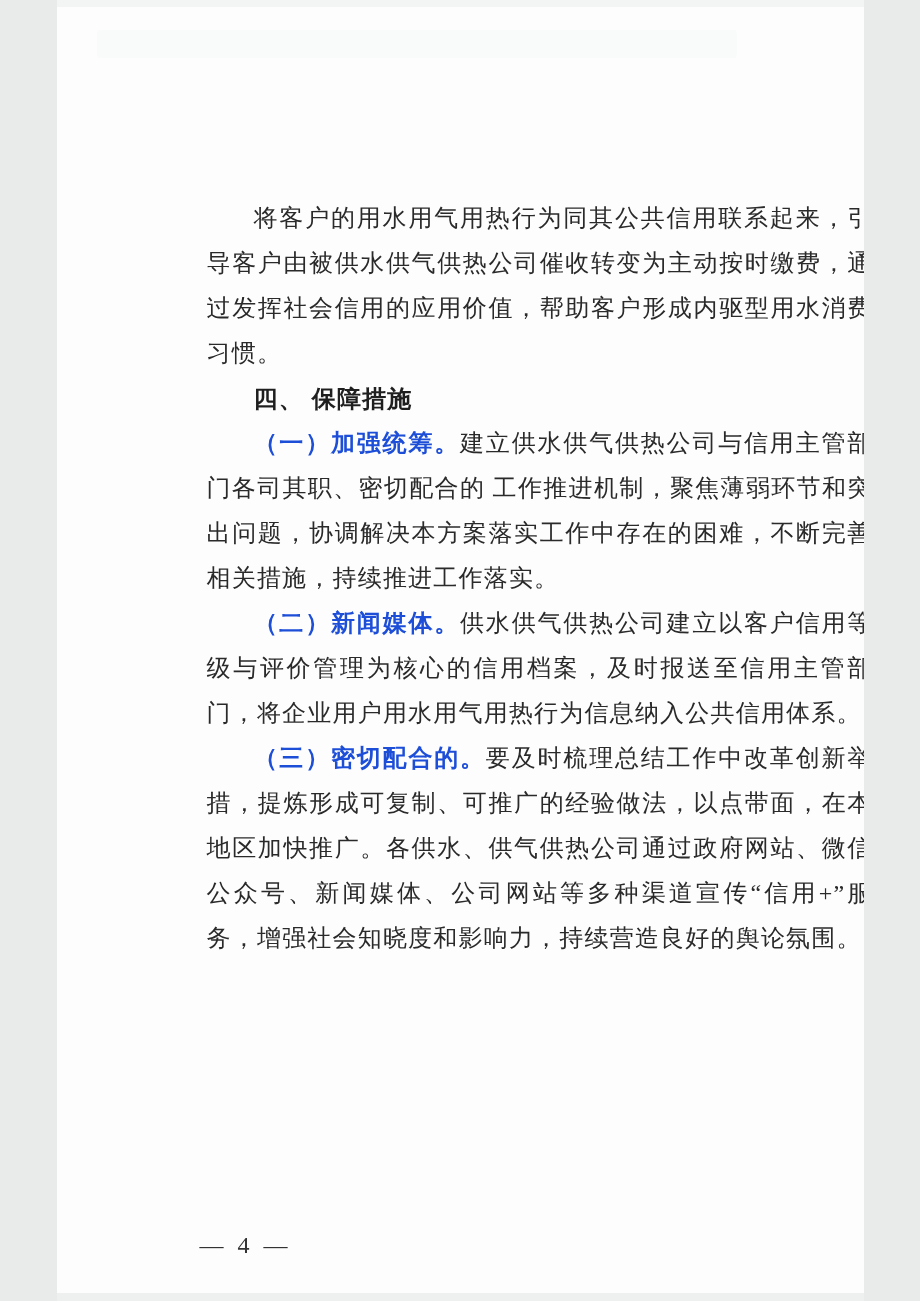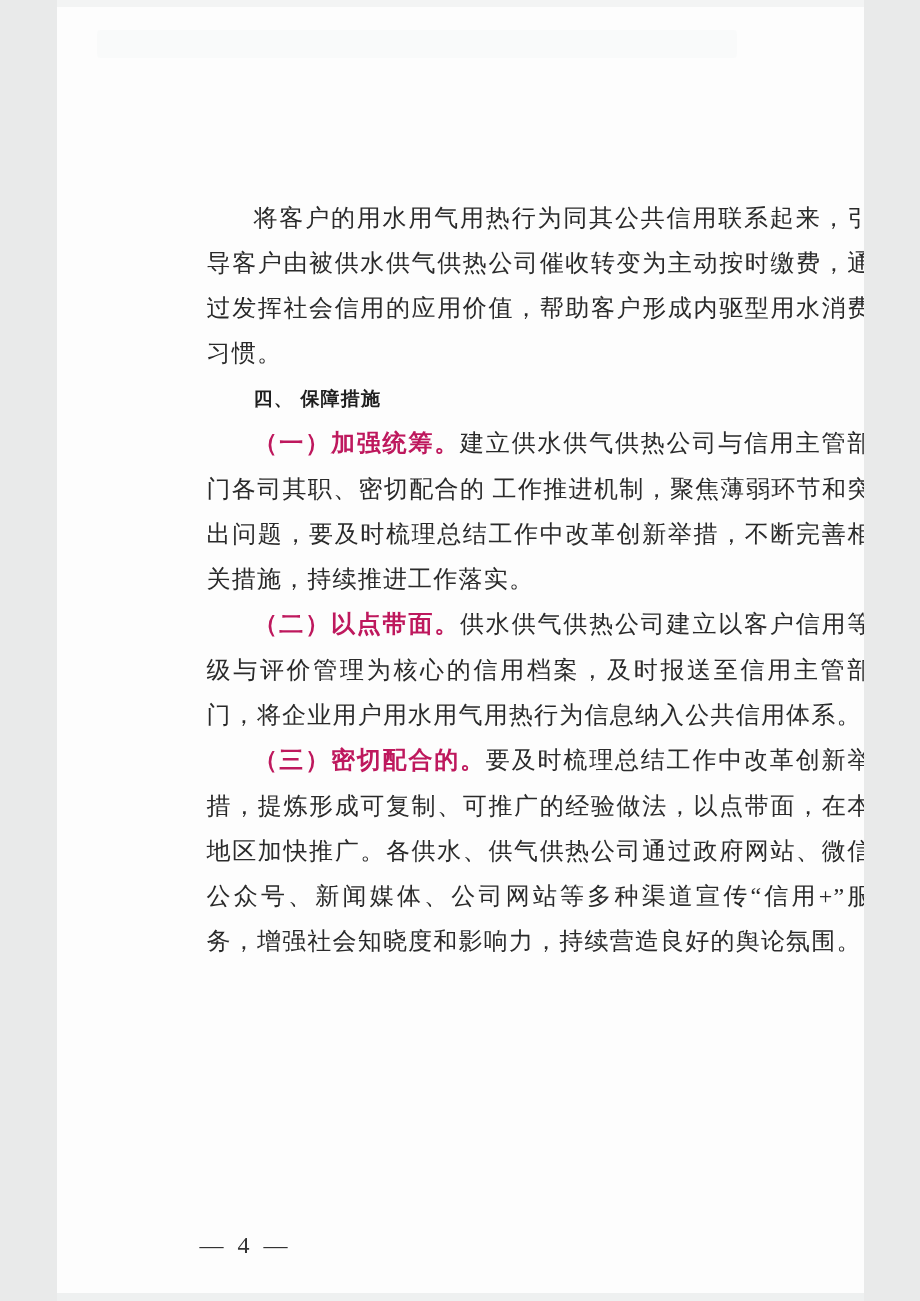--- a/index.html
+++ b/index.html
@@ -48,30 +48,30 @@
     line-height: 45px;
     letter-spacing: 1.2px;
   }
   .para {
     margin: 0;
     text-indent: 47px;
     text-align: justify;
     text-justify: inter-ideograph;
   }
   .para .lead {
-    font-family: Liberation Mono, monospace;
+    font-family: Liberation Serif, serif;
     font-weight: 700;
-    color: #be185d;
+    color: #1d4ed8;
   }
   .heading {
     margin: 0;
     text-indent: 47px;
     font-family: "Liberation Sans", "DejaVu Sans", sans-serif;
     font-weight: 700;
-    font-size: 19px;
+    font-size: 24px;
     line-height: 45px;
     color: #1f1f1f;
   }
   .page-number {
     position: absolute;
     top: 1232px;
     left: 143px;
     font-size: 24px;
     letter-spacing: 4px;
     color: #333333;
@@ -86,23 +86,23 @@
   <div class="scan-strip-top"></div>
   <div class="scan-blotch"></div>
 
   <div class="text-block">
 
     <p class="para"><span>将客户的用水用气用热行为同其公共信用联系起来，引导客户由被供水供气供热公司催收转变为主动按时缴费，通过发挥社会信用的应用价值，帮助客户形成内驱型用水消费习惯。</span></p>
 
 
     <p class="heading">四、 保障措施</p>
 
-    <p class="para"><span class="lead">（一）加强统筹。</span><span>建立供水供气供热公司与信用主管部门各司其职、密切配合的 工作推进机制，聚焦薄弱环节和突出问题，要及时梳理总结工作中改革创新举措，不断完善相关措施，持续推进工作落实。</span></p>
+    <p class="para"><span class="lead">（一）加强统筹。</span><span>建立供水供气供热公司与信用主管部门各司其职、密切配合的 工作推进机制，聚焦薄弱环节和突出问题，协调解决本方案落实工作中存在的困难，不断完善相关措施，持续推进工作落实。</span></p>
 
-    <p class="para"><span class="lead">（二）以点带面。</span><span>供水供气供热公司建立以客户信用等级与评价管理为核心的信用档案，及时报送至信用主管部门，将企业用户用水用气用热行为信息纳入公共信用体系。</span></p>
+    <p class="para"><span class="lead">（二）新闻媒体。</span><span>供水供气供热公司建立以客户信用等级与评价管理为核心的信用档案，及时报送至信用主管部门，将企业用户用水用气用热行为信息纳入公共信用体系。</span></p>
 
     <p class="para"><span class="lead">（三）密切配合的。</span><span>要及时梳理总结工作中改革创新举措，提炼形成可复制、可推广的经验做法，以点带面，在本地区加快推广。各供水、供气供热公司通过政府网站、微信公众号、新闻媒体、公司网站等多种渠道宣传“信用+”服务，增强社会知晓度和影响力，持续营造良好的舆论氛围。</span></p>
 
   </div>
 
   <div class="page-number">— 4 —</div>
 
   <div class="scan-strip-bottom"></div>
 
 </div>

